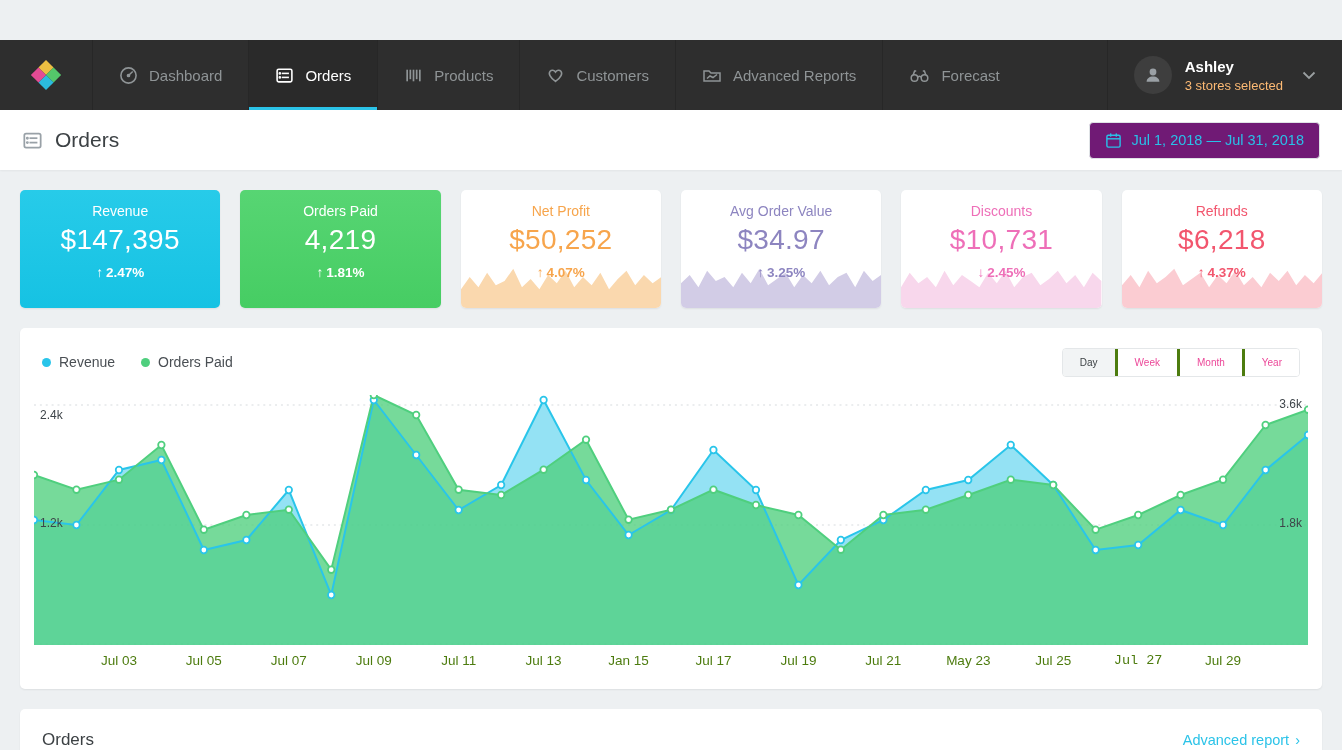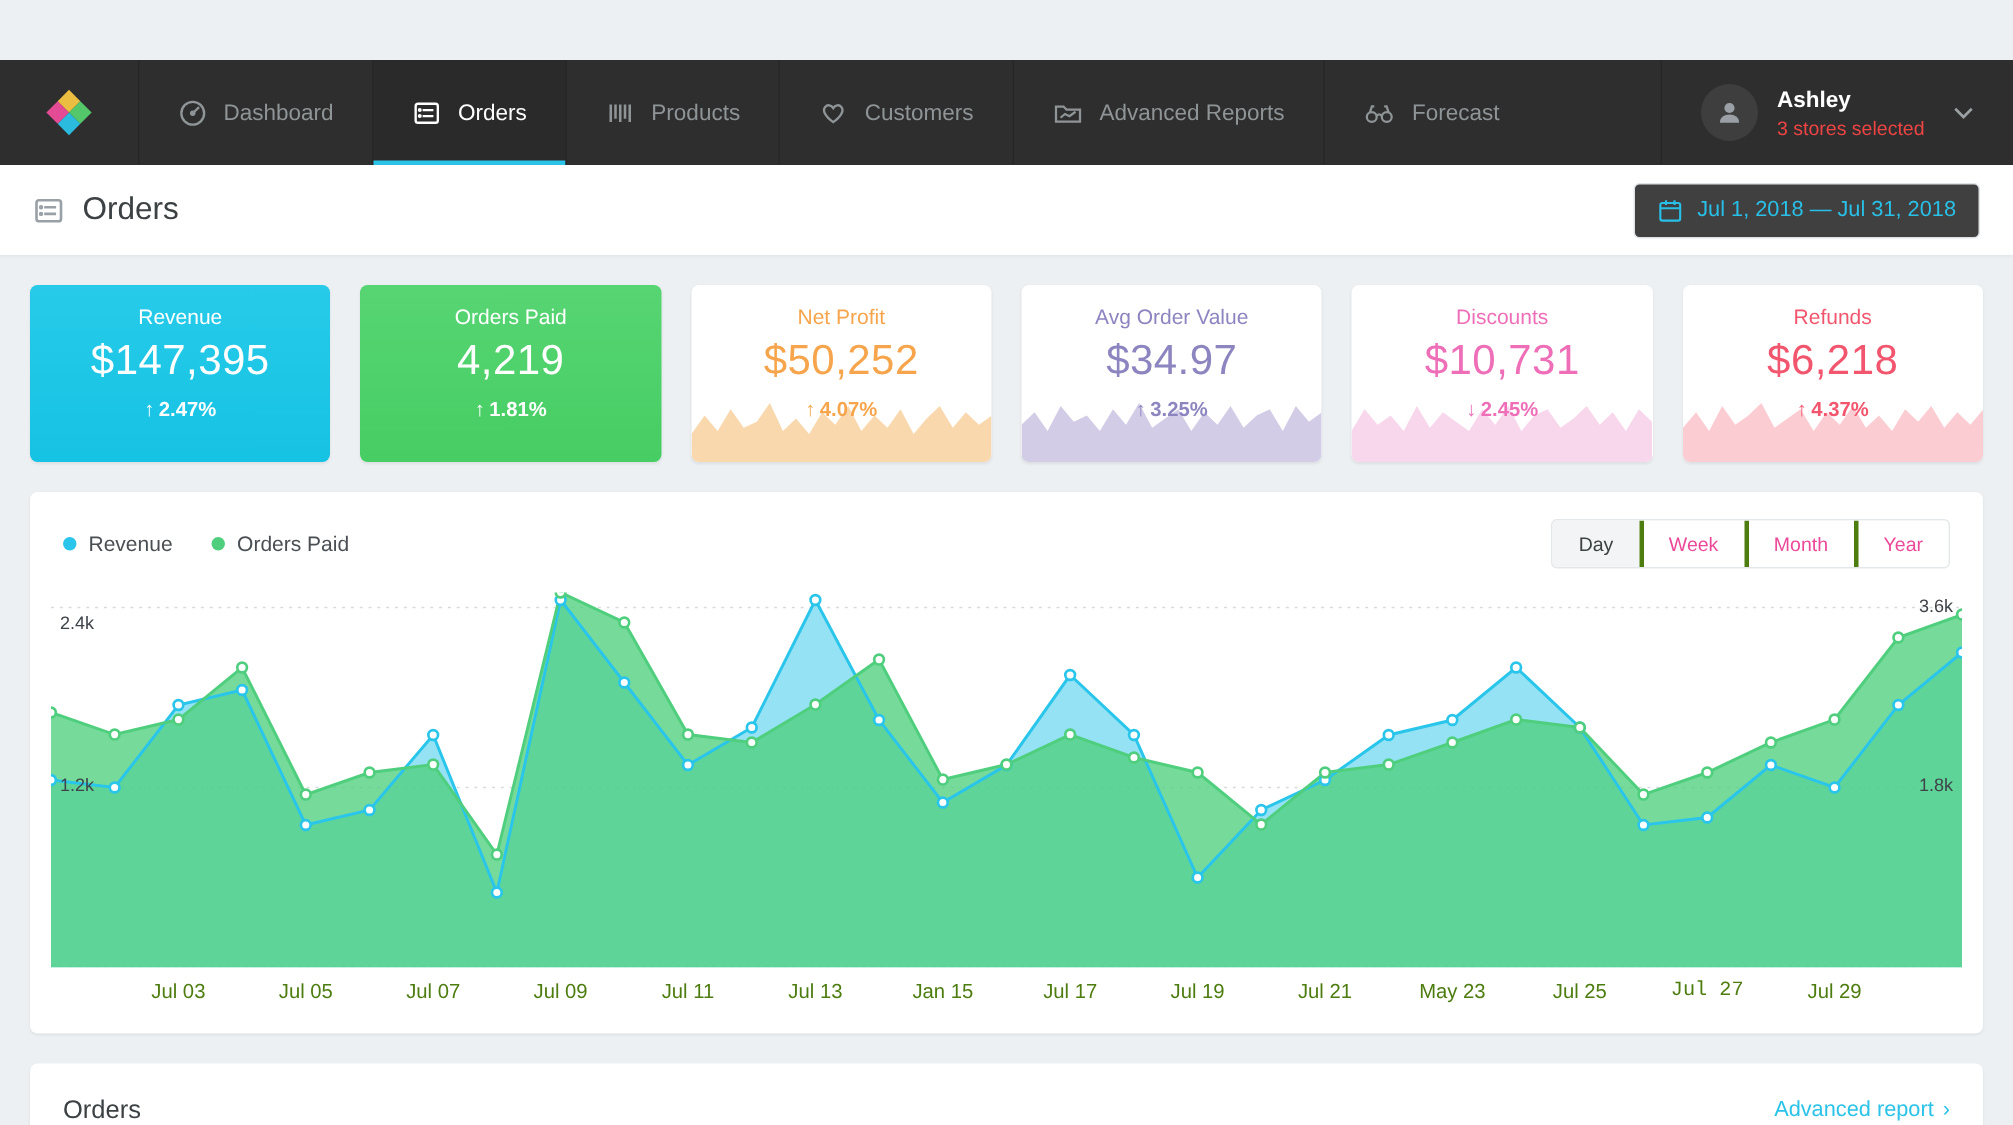--- a/index.html
+++ b/index.html
@@ -15,30 +15,30 @@
   .nav-item:last-of-type { border-right: 1px solid #272727; }
   .nav-item svg { stroke: #8f9496; }
   .nav-item.active { color: #ffffff; background: #2a2a2a; }
   .nav-item.active svg { stroke: #ffffff; }
   .nav-item.active::after { content: ""; position: absolute; left: 0; right: 0; bottom: 0; height: 3px; background: #2bc3e8; }
   .nav-user { margin-left: auto; display: flex; align-items: center; gap: 13px; padding: 0 26px;
               border-left: 1px solid #272727; cursor: pointer; flex-shrink: 0; }
   .avatar { width: 38px; height: 38px; border-radius: 50%; background: #3e3e3e; display: flex; align-items: center; justify-content: center; }
   .user-texts { display: flex; flex-direction: column; gap: 3px; }
   .user-name { color: #ffffff; font-size: 15px; font-weight: 700; }
-  .user-sub { color: #ef4444; font-size: 13px; }
+  .user-sub { color: #fdba74; font-size: 13px; }
   .nav-chevron { margin-left: 6px; }
 
   
   .page-header { height: 60px; background: #ffffff; display: flex; align-items: center; padding: 0 22px;
                  box-shadow: 0 1px 2px rgba(0,0,0,0.05); position: relative; z-index: 2; }
   .page-title-wrap { display: flex; align-items: center; gap: 12px; }
   .page-title { font-size: 21px; color: #3c4144; font-weight: 400; }
   .date-range-btn { margin-left: auto; display: flex; align-items: center; gap: 9px; height: 37px; padding: 0 15px;
-                    border: 1px solid #dfe3e6; border-radius: 4px; background: #404040; color: #29c0e8;
+                    border: 1px solid #dfe3e6; border-radius: 4px; background: #701a75; color: #29c0e8;
                     font-size: 14.5px; cursor: pointer; }
 
   
   .content { padding: 20px; }
   .cards-row { display: flex; gap: 20px; }
   .stat-card { flex: 1; height: 118px; border-radius: 5px; background: #ffffff; position: relative; overflow: hidden;
                box-shadow: 0 1px 2px rgba(0,0,0,0.07); display: flex; flex-direction: column; align-items: center;
                text-align: center; cursor: pointer; }
   .stat-label { font-size: 14px; margin-top: 13px; position: relative; z-index: 1; }
   .stat-value { font-size: 28px; margin-top: 5px; font-weight: 400; letter-spacing: 0.3px; position: relative; z-index: 1; }
@@ -53,21 +53,21 @@
   .spark { position: absolute; left: 0; right: 0; bottom: 0; height: 46px; width: 100%; z-index: 0; }
 
   
   .chart-card { margin-top: 20px; background: #ffffff; border-radius: 5px; box-shadow: 0 1px 2px rgba(0,0,0,0.07);
                 padding: 15px 0 12px; }
   .chart-head { display: flex; align-items: center; padding: 0 22px; height: 38px; }
   .legend { display: flex; align-items: center; gap: 26px; }
   .legend-item { display: flex; align-items: center; gap: 8px; font-size: 14px; color: #4a4f54; cursor: pointer; }
   .legend-dot { width: 9px; height: 9px; border-radius: 50%; }
   .period-toggle { margin-left: auto; display: flex; border: 1px solid #e4e7e9; border-radius: 4px; overflow: hidden;
-                   font-size: 13px; text-align: right; }
+                   font-size: 10px; text-align: right; }
   .period-item { padding: 8px 17px; color: #ec4899; cursor: pointer; border-left: 3px solid #4d7c0f; background: #fff; }
   .period-item:first-child { border-left: none; }
   .period-item.active { background: #f2f4f5; color: #3c4144; }
   .chart-area { position: relative; margin: 14px 14px 0; height: 250px; }
   .chart-area svg { position: absolute; inset: 0; width: 100%; height: 100%; }
   .axis-label { position: absolute; font-size: 12px; color: #3e4449; z-index: 2; }
   .axis-tl { top: 13px; left: 6px; }
   .axis-ml { top: 121px; left: 6px; }
   .axis-tr { top: 2px; right: 6px; }
   .axis-mr { top: 121px; right: 6px; }

